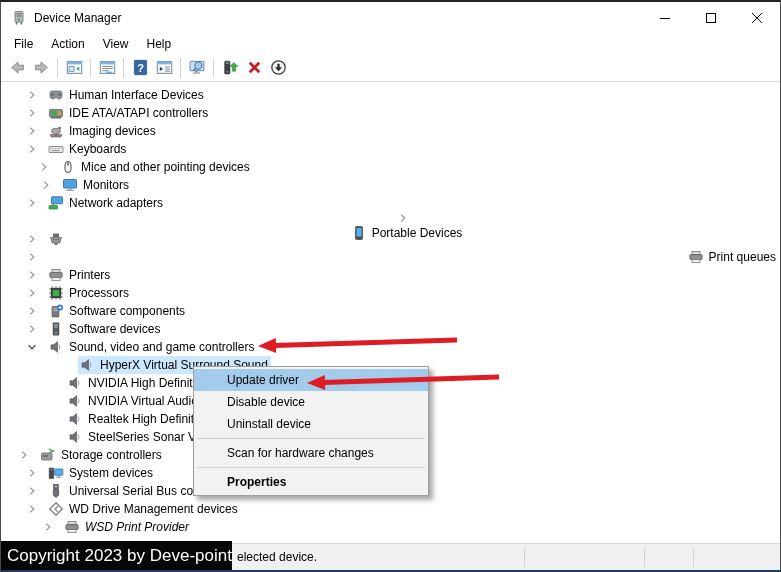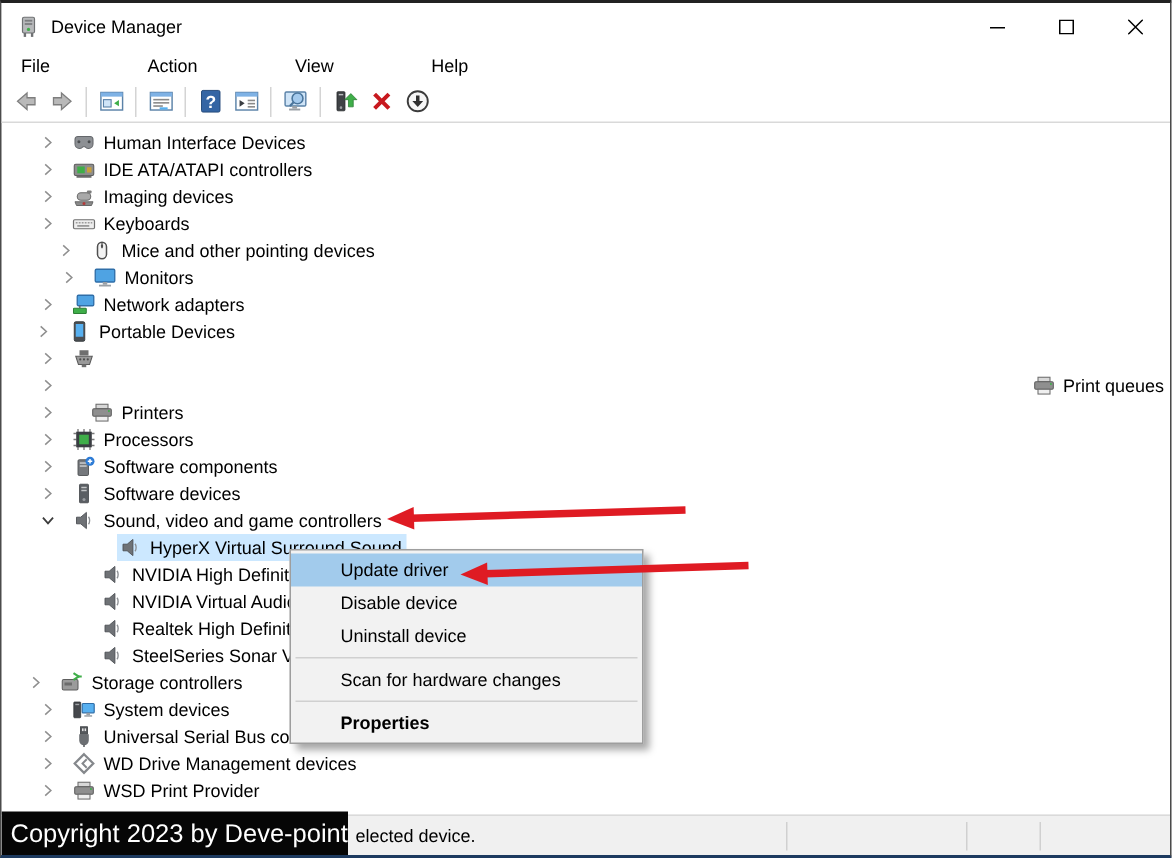--- a/index.html
+++ b/index.html
@@ -9,21 +9,21 @@
     border-top:2px solid #222;border-left:1px solid #4b4b4b;border-right:1px solid #4b4b4b;border-bottom:2px solid #1d3a5f;
     font-family:"Liberation Sans",sans-serif;font-size:12px;color:#000;overflow:hidden;
   }
   .titlebar{position:absolute;top:0;left:0;right:0;height:31px;background:#fff;display:flex;align-items:center;}
   .app-icon{width:16px;height:16px;margin:0 7px 0 10px;}
   .app-icon svg{width:16px;height:16px;display:block;}
   .title-text{font-size:12px;}
   .win-controls{position:absolute;right:0;top:0;height:31px;display:flex;}
   .win-btn{width:46px;height:31px;display:flex;align-items:center;justify-content:center;background:#fff;border:none;padding:0;}
   .win-btn svg{width:10px;height:10px;display:block;}
-  .menubar{position:absolute;top:31px;left:0;right:0;height:21px;background:#fff;display:flex;align-items:center;padding-left:4px;gap:47px;}
+  .menubar{position:absolute;top:31px;left:0;right:0;height:21px;background:#fff;display:flex;align-items:center;padding-left:4px;}
   .menu-item{padding:2px 9px;}
   .toolbar{position:absolute;top:52px;left:0;right:0;height:28px;background:#fff;border-bottom:1px solid #d9d9d9;display:flex;align-items:center;padding-left:4px;}
   .tb-btn{width:24px;height:24px;border:none;background:transparent;display:flex;align-items:center;justify-content:center;padding:0;}
   .tb-btn svg{width:17px;height:17px;display:block;}
   .tb-sep{width:1px;height:20px;background:#d4d4d4;margin:0 4px;}
   .content{position:absolute;top:81px;left:1px;right:1px;bottom:27px;background:#fff;overflow:hidden;padding-top:3px;}
   .tree-row{height:18px;display:flex;align-items:center;white-space:nowrap;}
   .chev{width:12px;height:12px;margin-right:9px;flex:0 0 12px;}
   .chev svg{width:12px;height:12px;display:block;}
   .chev.empty{visibility:hidden;}
@@ -316,21 +316,21 @@
           <span class="tree-icon">
             <svg viewBox="0 0 16 16">
               <rect x="3.5" y="1.8" width="11" height="7" rx=".8" fill="#4fa3e3" stroke="#2f6ea8" stroke-width=".9"></rect>
               <rect x="1" y="10.5" width="8.5" height="3.5" rx=".5" fill="#3fae49" stroke="#2c7f35" stroke-width=".7"></rect>
               <line x1="5.2" y1="8.8" x2="5.2" y2="10.5" stroke="#6a6a6a" stroke-width="1"></line>
             </svg>
           </span>
           <span class="tree-label">Network adapters</span>
         </span>
       </div>
-      <div class="tree-row" style="padding-left: 21px;">
+      <div class="tree-row" style="padding-left: 34px; flex-direction: column;">
         <span class="chev">
           <svg viewBox="0 0 16 16">
             <path d="M5.5 3.5 L10.5 8 L5.5 12.5" fill="none" stroke="#8f8f8f" stroke-width="1.4"></path>
           </svg>
         </span>
         <span class="row-content">
           <span class="tree-icon">
             <svg viewBox="0 0 16 16">
               <rect x="4.5" y="1.5" width="7" height="13" rx="1" fill="#4b4f54" stroke="#323539" stroke-width=".6"></rect>
               <rect x="5.5" y="3" width="5" height="8.5" fill="#57b0f0"></rect>
@@ -371,21 +371,21 @@
             <svg viewBox="0 0 16 16">
               <rect x="4" y="2.5" width="8" height="3" fill="#d8d8d8" stroke="#6d6d6d" stroke-width=".7"></rect>
               <rect x="1.8" y="5.5" width="12.4" height="5" rx=".8" fill="#8f8f8f" stroke="#5d5d5d" stroke-width=".7"></rect>
               <rect x="4" y="10.5" width="8" height="3.2" fill="#efefef" stroke="#6d6d6d" stroke-width=".7"></rect>
               <circle cx="12.6" cy="7" r=".7" fill="#3fae49"></circle>
             </svg>
           </span>
           <span class="tree-label">Print queues</span>
         </span>
       </div>
-      <div class="tree-row" style="padding-left: 24px; gap: 12px;">
+      <div class="tree-row" style="padding-left: 24px;">
         <span class="chev">
           <svg viewBox="0 0 16 16">
             <path d="M5.5 3.5 L10.5 8 L5.5 12.5" fill="none" stroke="#8f8f8f" stroke-width="1.4"></path>
           </svg>
         </span>
         <span class="row-content">
           <span class="tree-icon">
             <svg viewBox="0 0 16 16">
               <rect x="4" y="2.5" width="8" height="3" fill="#d8d8d8" stroke="#6d6d6d" stroke-width=".7"></rect>
               <rect x="1.8" y="5.5" width="12.4" height="5" rx=".8" fill="#8f8f8f" stroke="#5d5d5d" stroke-width=".7"></rect>
@@ -604,21 +604,21 @@
         <span class="row-content">
           <span class="tree-icon">
             <svg viewBox="0 0 16 16">
               <path d="M8 1.8 L14.2 8 L8 14.2 L1.8 8 Z" fill="none" stroke="#85888c" stroke-width="1.5"></path>
               <path d="M9.8 5.2 L7 8 l2.8 2.8" fill="none" stroke="#85888c" stroke-width="1.3"></path>
             </svg>
           </span>
           <span class="tree-label">WD Drive Management devices</span>
         </span>
       </div>
-      <div class="tree-row" style="padding-left: 24px;">
+      <div class="tree-row" style="padding-left: 40px; font-style: italic;">
         <span class="chev">
           <svg viewBox="0 0 16 16">
             <path d="M5.5 3.5 L10.5 8 L5.5 12.5" fill="none" stroke="#8f8f8f" stroke-width="1.4"></path>
           </svg>
         </span>
         <span class="row-content">
           <span class="tree-icon">
             <svg viewBox="0 0 16 16">
               <rect x="4" y="2.5" width="8" height="3" fill="#d8d8d8" stroke="#6d6d6d" stroke-width=".7"></rect>
               <rect x="1.8" y="5.5" width="12.4" height="5" rx=".8" fill="#8f8f8f" stroke="#5d5d5d" stroke-width=".7"></rect>

